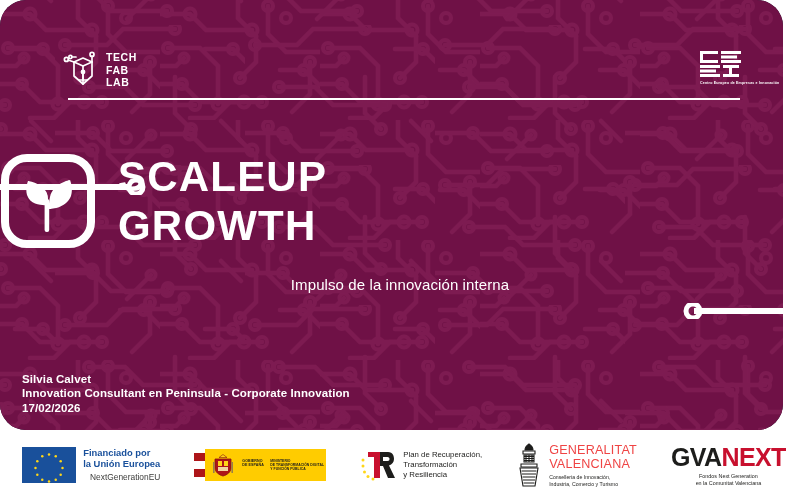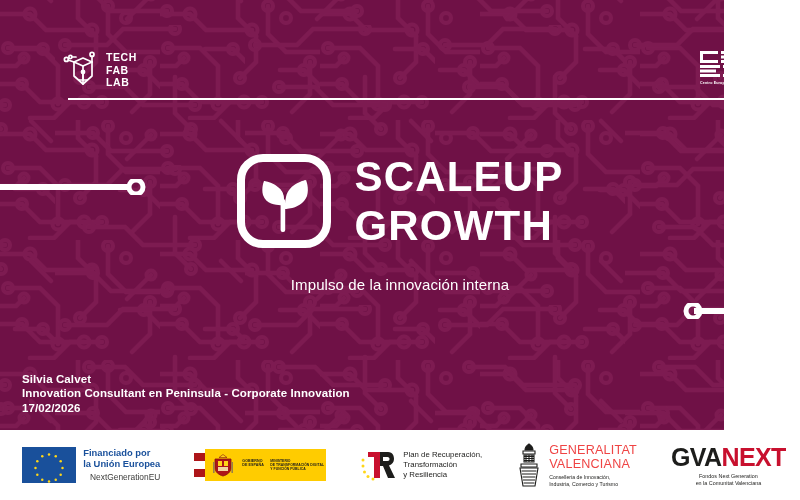--- a/index.html
+++ b/index.html
@@ -18,24 +18,25 @@
     width: 800px;
     height: 500px;
     overflow: hidden;
     background: #ffffff;
   }
 
   
   #stage {
     position: absolute;
     left: 0; top: 0;
-    width: 724px;
+    width: 783px;
     height: 430px;
     background: #0f172a;
     overflow: hidden;
+    border-radius: 26px;
   }
   #circuit {
     position: absolute;
     left: 0; top: 0;
     width: 800px;
     height: 430px;
     opacity: 1;
   }
 
   
@@ -88,21 +89,20 @@
   
   #title-block {
     position: absolute;
     left: 0; top: 152px;
     width: 800px;
     text-align: center;
   }
   #title-row {
     display: flex;
     align-items: center;
-    justify-content: center;
     gap: 22px;
   }
   #brand-mark { flex: 0 0 auto; }
   #title-text {
     color: #ffffff;
     font-size: 42px;
     font-weight: bold;
     line-height: 49px;
     letter-spacing: 1.2px;
     text-align: left;

